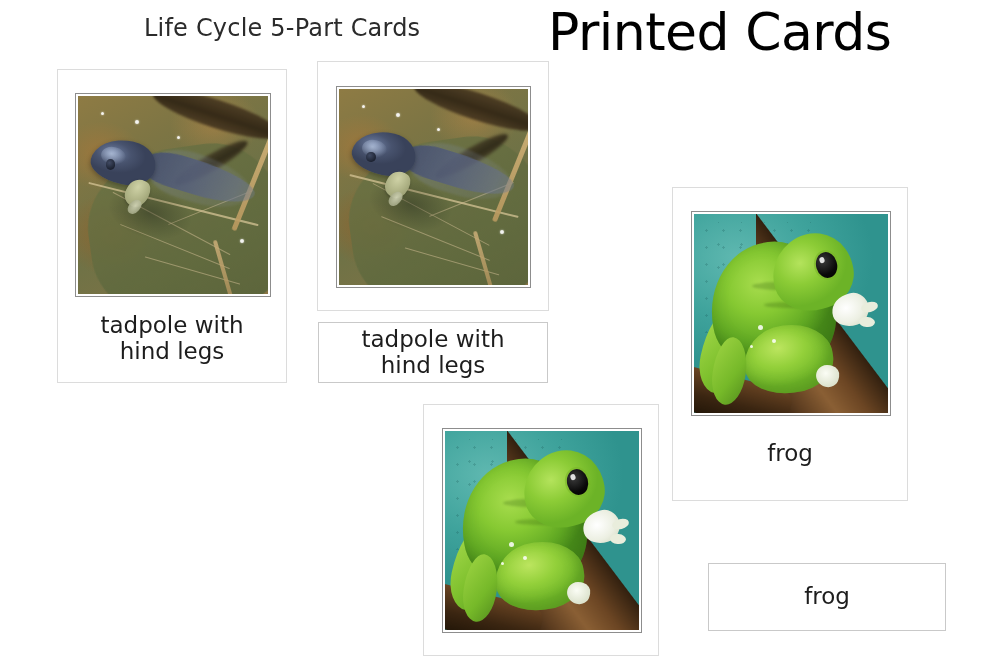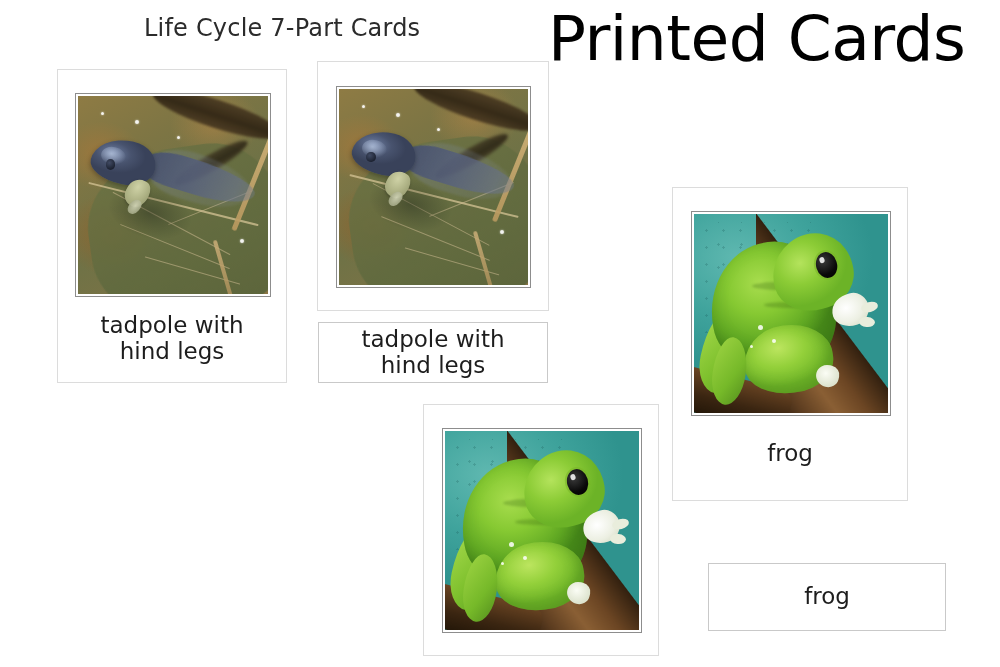--- a/index.html
+++ b/index.html
@@ -24,21 +24,21 @@
     font-size: 24px;
     font-weight: 400;
     letter-spacing: 0.2px;
     color: #2b2b2b;
     white-space: nowrap;
   }
   .title-large {
     position: absolute;
     left: 548px;
     top: 2px;
-    font-size: 63px;
+    font-size: 52px;
     font-weight: 400;
     letter-spacing: -0.5px;
     color: #000000;
     white-space: nowrap;
   }
 
   
   .card {
     position: absolute;
     background: #ffffff;
@@ -430,21 +430,21 @@
   .frog-fold {
     position: absolute;
     background: rgba(60,110,18,0.30);
     border-radius: 50%;
     filter: blur(0.8px);
   }
 </style>
 </head>
 <body>
 
-<div class="title-small">Life Cycle 7-Part Cards</div>
+<div class="title-small">Life Cycle 5-Part Cards</div>
 
 <div class="title-large">Printed Cards</div>
 
 <div class="card" style="left:57px; top:69px; width:230px; height:314px;">
 
   <div class="photo-frame" style="left:17px; top:23px; width:196px; height:204px;">
     <div class="photo">
       <div class="tadpole-scene">
         <div class="leaf"></div>
         <div class="leaf-mid"></div>

